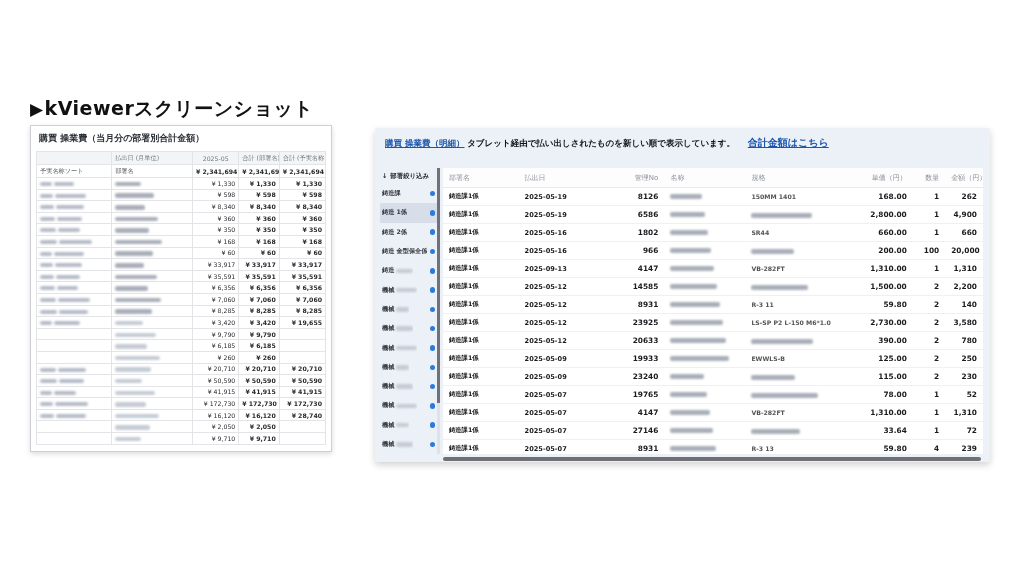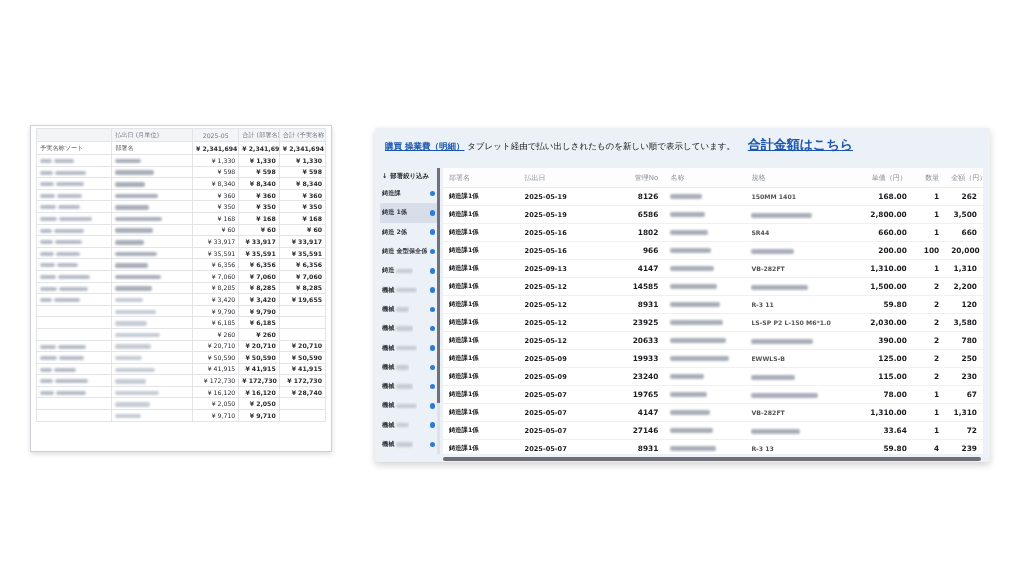--- a/index.html
+++ b/index.html
@@ -33,22 +33,22 @@
   .bar.light { background:#c6ccd4; }
   .bar.code  { background:#b6bcc7; height:4px; }
   .blurtext { color:#555; filter:blur(.6px); font-weight:600; }
 
   
   .right-card { position:absolute; left:375px; top:128px; width:615px; height:334px;
                 background:#ecf0f7; box-shadow:0 3px 7px rgba(0,0,0,.18); border-radius:2px; }
   .rp-header { position:absolute; left:10px; top:8px; right:8px; font-size:8.5px;
                white-space:nowrap; overflow:hidden; }
   .rp-link { color:#1a56ad; font-weight:bold; text-decoration:underline; cursor:pointer; }
-  .rp-desc { color:#101214; font-weight:normal; }
-  .rp-total-link { color:#1a56ad; font-size:13px; font-weight:bold; text-decoration:underline;
+  .rp-desc { color:#101214; font-weight:bold; }
+  .rp-total-link { color:#1a56ad; font-size:10px; font-weight:bold; text-decoration:underline;
                    margin-left:10px; cursor:pointer; }
 
   
   .sidebar { position:absolute; left:5px; top:40px; width:60px; bottom:8px; overflow:hidden; }
   .sb-head { display:flex; align-items:center; gap:3px; height:16px; font-size:6.4px;
              font-weight:bold; color:#23262b; padding-left:2px; }
   .sb-item { display:flex; align-items:center; justify-content:space-between; height:19.3px;
              padding:0 5px 0 2px; cursor:pointer; border-radius:1px; }
   .sb-item.selected { background:#d7dee9; }
   .sb-item .lab { font-size:6.2px; color:#33363c; font-weight:600; white-space:nowrap;
@@ -75,22 +75,26 @@
   col.rc5{width:20%;} col.rc6{width:11%;} col.rc7{width:6%;} col.rc8{width:7%;}
 
   .h-scroll { position:absolute; left:68px; right:9px; bottom:1px; height:4px;
               background:#6e7075; border-radius:2px; }
 </style>
 </head>
 <body>
 
 <div class="slide">
 
+  <div class="slide-title">
+    <span class="tri">▶</span><span>kViewerスクリーンショット</span>
+  </div>
 
   <div class="left-card">
+    <div class="lp-title">購買 操業費（当月分の部署別合計金額）</div>
     <div class="lp-table-wrap">
       <table class="lp">
         <colgroup>
             <col class="lc1">
             <col class="lc2">
             <col class="lc3">
             <col class="lc4">
             <col class="lc5">
           </colgroup>
         <thead>
@@ -388,21 +392,21 @@
               <td class="amt num">262</td>
             </tr>
             <tr>
               <td class="dept">鋳造課1係</td>
               <td class="date">2025-05-19</td>
               <td class="no num">6586</td>
               <td class="name"><span class="bar " style="width: 35px;"></span></td>
               <td class="spec"><span class="bar " style="width: 61px;"></span></td>
               <td class="unit num">2,800.00</td>
               <td class="qty num">1</td>
-              <td class="amt num">3,500</td>
+              <td class="amt num">4,900</td>
             </tr>
             <tr>
               <td class="dept">鋳造課1係</td>
               <td class="date">2025-05-16</td>
               <td class="no num">1802</td>
               <td class="name"><span class="bar " style="width: 38px;"></span></td>
               <td class="spec"><span class="blurtext">SR44</span></td>
               <td class="unit num">660.00</td>
               <td class="qty num">1</td>
               <td class="amt num">660</td>
@@ -438,29 +442,29 @@
               <td class="amt num">2,200</td>
             </tr>
             <tr>
               <td class="dept">鋳造課1係</td>
               <td class="date">2025-05-12</td>
               <td class="no num">8931</td>
               <td class="name"><span class="bar " style="width: 50px;"></span></td>
               <td class="spec"><span class="blurtext">R-3 11</span></td>
               <td class="unit num">59.80</td>
               <td class="qty num">2</td>
-              <td class="amt num">120</td>
+              <td class="amt num">140</td>
             </tr>
             <tr>
               <td class="dept">鋳造課1係</td>
               <td class="date">2025-05-12</td>
               <td class="no num">23925</td>
               <td class="name"><span class="bar " style="width: 53px;"></span></td>
               <td class="spec"><span class="blurtext">LS-SP P2 L-150 M6*1.0</span></td>
-              <td class="unit num">2,030.00</td>
+              <td class="unit num">2,730.00</td>
               <td class="qty num">2</td>
               <td class="amt num">3,580</td>
             </tr>
             <tr>
               <td class="dept">鋳造課1係</td>
               <td class="date">2025-05-12</td>
               <td class="no num">20633</td>
               <td class="name"><span class="bar " style="width: 56px;"></span></td>
               <td class="spec"><span class="bar " style="width: 62px;"></span></td>
               <td class="unit num">390.00</td>
@@ -488,21 +492,21 @@
               <td class="amt num">230</td>
             </tr>
             <tr>
               <td class="dept">鋳造課1係</td>
               <td class="date">2025-05-07</td>
               <td class="no num">19765</td>
               <td class="name"><span class="bar " style="width: 37px;"></span></td>
               <td class="spec"><span class="bar " style="width: 67px;"></span></td>
               <td class="unit num">78.00</td>
               <td class="qty num">1</td>
-              <td class="amt num">67</td>
+              <td class="amt num">52</td>
             </tr>
             <tr>
               <td class="dept">鋳造課1係</td>
               <td class="date">2025-05-07</td>
               <td class="no num">4147</td>
               <td class="name"><span class="bar " style="width: 40px;"></span></td>
               <td class="spec"><span class="blurtext">VB-282FT</span></td>
               <td class="unit num">1,310.00</td>
               <td class="qty num">1</td>
               <td class="amt num">1,310</td>

